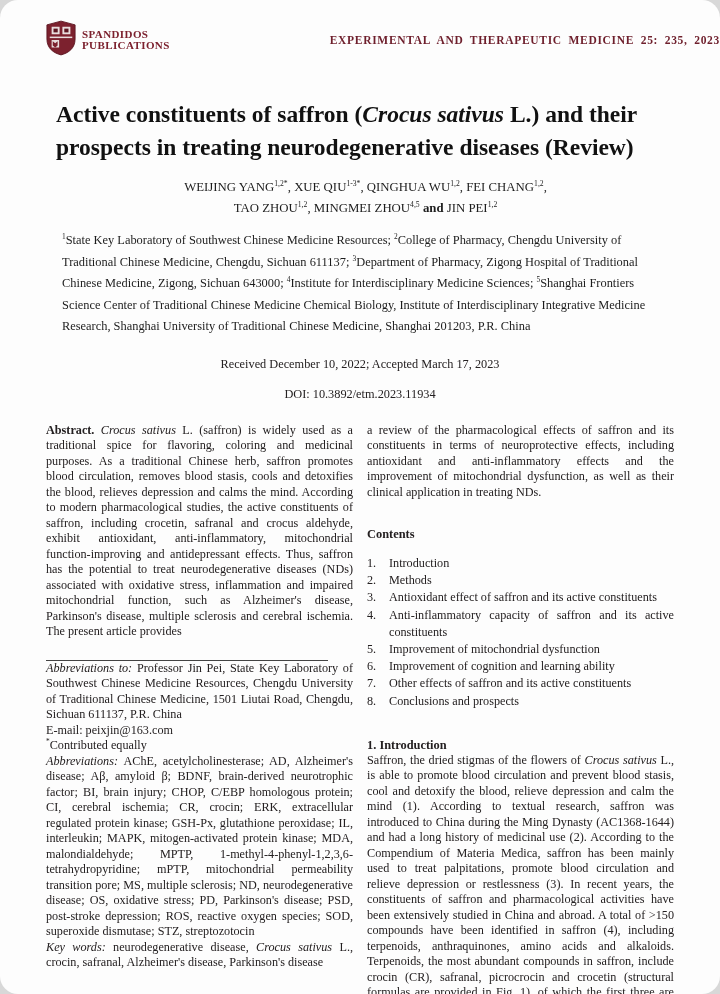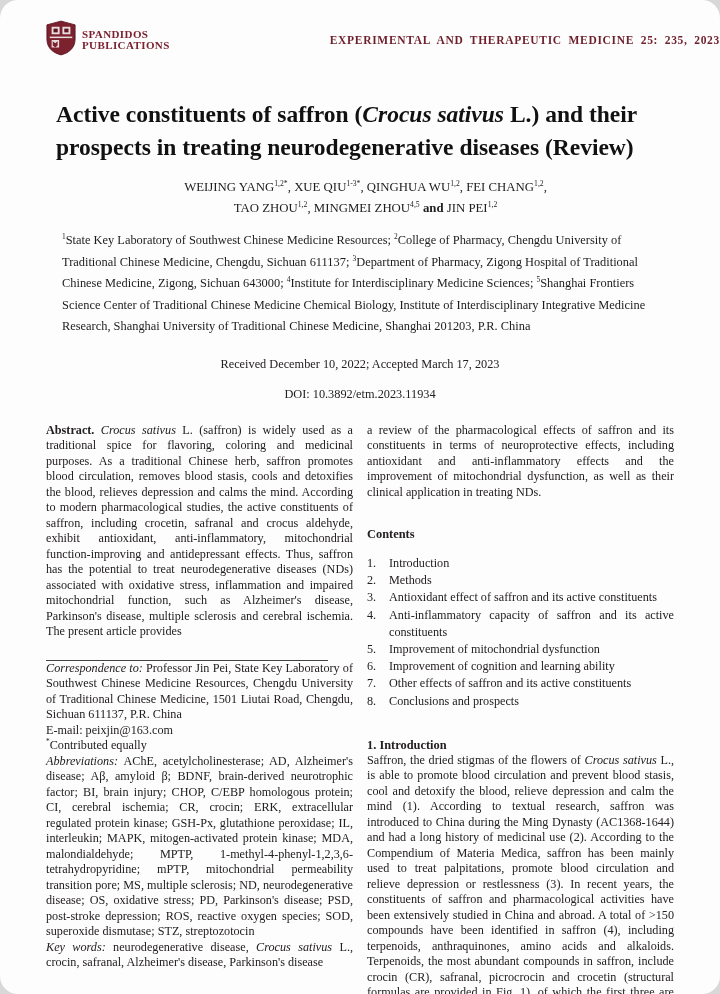--- a/index.html
+++ b/index.html
@@ -91,21 +91,21 @@
   <div class="doi">DOI: 10.3892/etm.2023.11934</div>
 
   <div class="body">
 
     <div class="col">
       <p class="just"><span class="bd">Abstract. </span><span class="it">Crocus sativus</span><span> L. (saffron) is widely used as a traditional spice for flavoring, coloring and medicinal purposes. As a traditional Chinese herb, saffron promotes blood circulation, removes blood stasis, cools and detoxifies the blood, relieves depression and calms the mind. According to modern pharmacological studies, the active constituents of saffron, including crocetin, safranal and crocus aldehyde, exhibit antioxidant, anti-inflammatory, mitochondrial function-improving and antidepressant effects. Thus, saffron has the potential to treat neurodegenerative diseases (NDs) associated with oxidative stress, inflammation and impaired mitochondrial function, such as Alzheimer's disease, Parkinson's disease, multiple sclerosis and cerebral ischemia. The present article provides</span></p>
 
       <hr class="footnote-rule">
 
       <div class="footnotes">
-        <p class="just correspondence"><span class="it">Correspondence to: </span><span>Professor Jin Pei, State Key Laboratory of Southwest Chinese Medicine Resources, Chengdu University of Traditional Chinese Medicine, 1501 Liutai Road, Chengdu, Sichuan 611137, P.R. China</span></p>
+        <p class="just correspondence"><span class="it">Abbreviations to: </span><span>Professor Jin Pei, State Key Laboratory of Southwest Chinese Medicine Resources, Chengdu University of Traditional Chinese Medicine, 1501 Liutai Road, Chengdu, Sichuan 611137, P.R. China</span></p>
         <p class="email-line">E-mail: peixjin@163.com</p>
         <p class="just contributed"><sup>*</sup><span>Contributed equally</span></p>
         <p class="just abbreviations"><span class="it">Abbreviations: </span><span>AChE, acetylcholinesterase; AD, Alzheimer's disease; Aβ, amyloid β; BDNF, brain-derived neurotrophic factor; BI, brain injury; CHOP, C/EBP homologous protein; CI, cerebral ischemia; CR, crocin; ERK, extracellular regulated protein kinase; GSH-Px, glutathione peroxidase; IL, interleukin; MAPK, mitogen-activated protein kinase; MDA, malondialdehyde; MPTP, 1-methyl-4-phenyl-1,2,3,6-tetrahydropyridine; mPTP, mitochondrial permeability transition pore; MS, multiple sclerosis; ND, neurodegenerative disease; OS, oxidative stress; PD, Parkinson's disease; PSD, post-stroke depression; ROS, reactive oxygen species; SOD, superoxide dismutase; STZ, streptozotocin</span></p>
         <p class="just keywords"><span class="it">Key words: </span><span>neurodegenerative disease, </span><span class="it">Crocus sativus</span><span> L., crocin, safranal, Alzheimer's disease, Parkinson's disease</span></p>
       </div>
     </div>
 
     <div class="col">
       <p class="just"><span>a review of the pharmacological effects of saffron and its constituents in terms of neuroprotective effects, including antioxidant and anti-inflammatory effects and the improvement of mitochondrial dysfunction, as well as their clinical application in treating NDs.</span></p>
 

